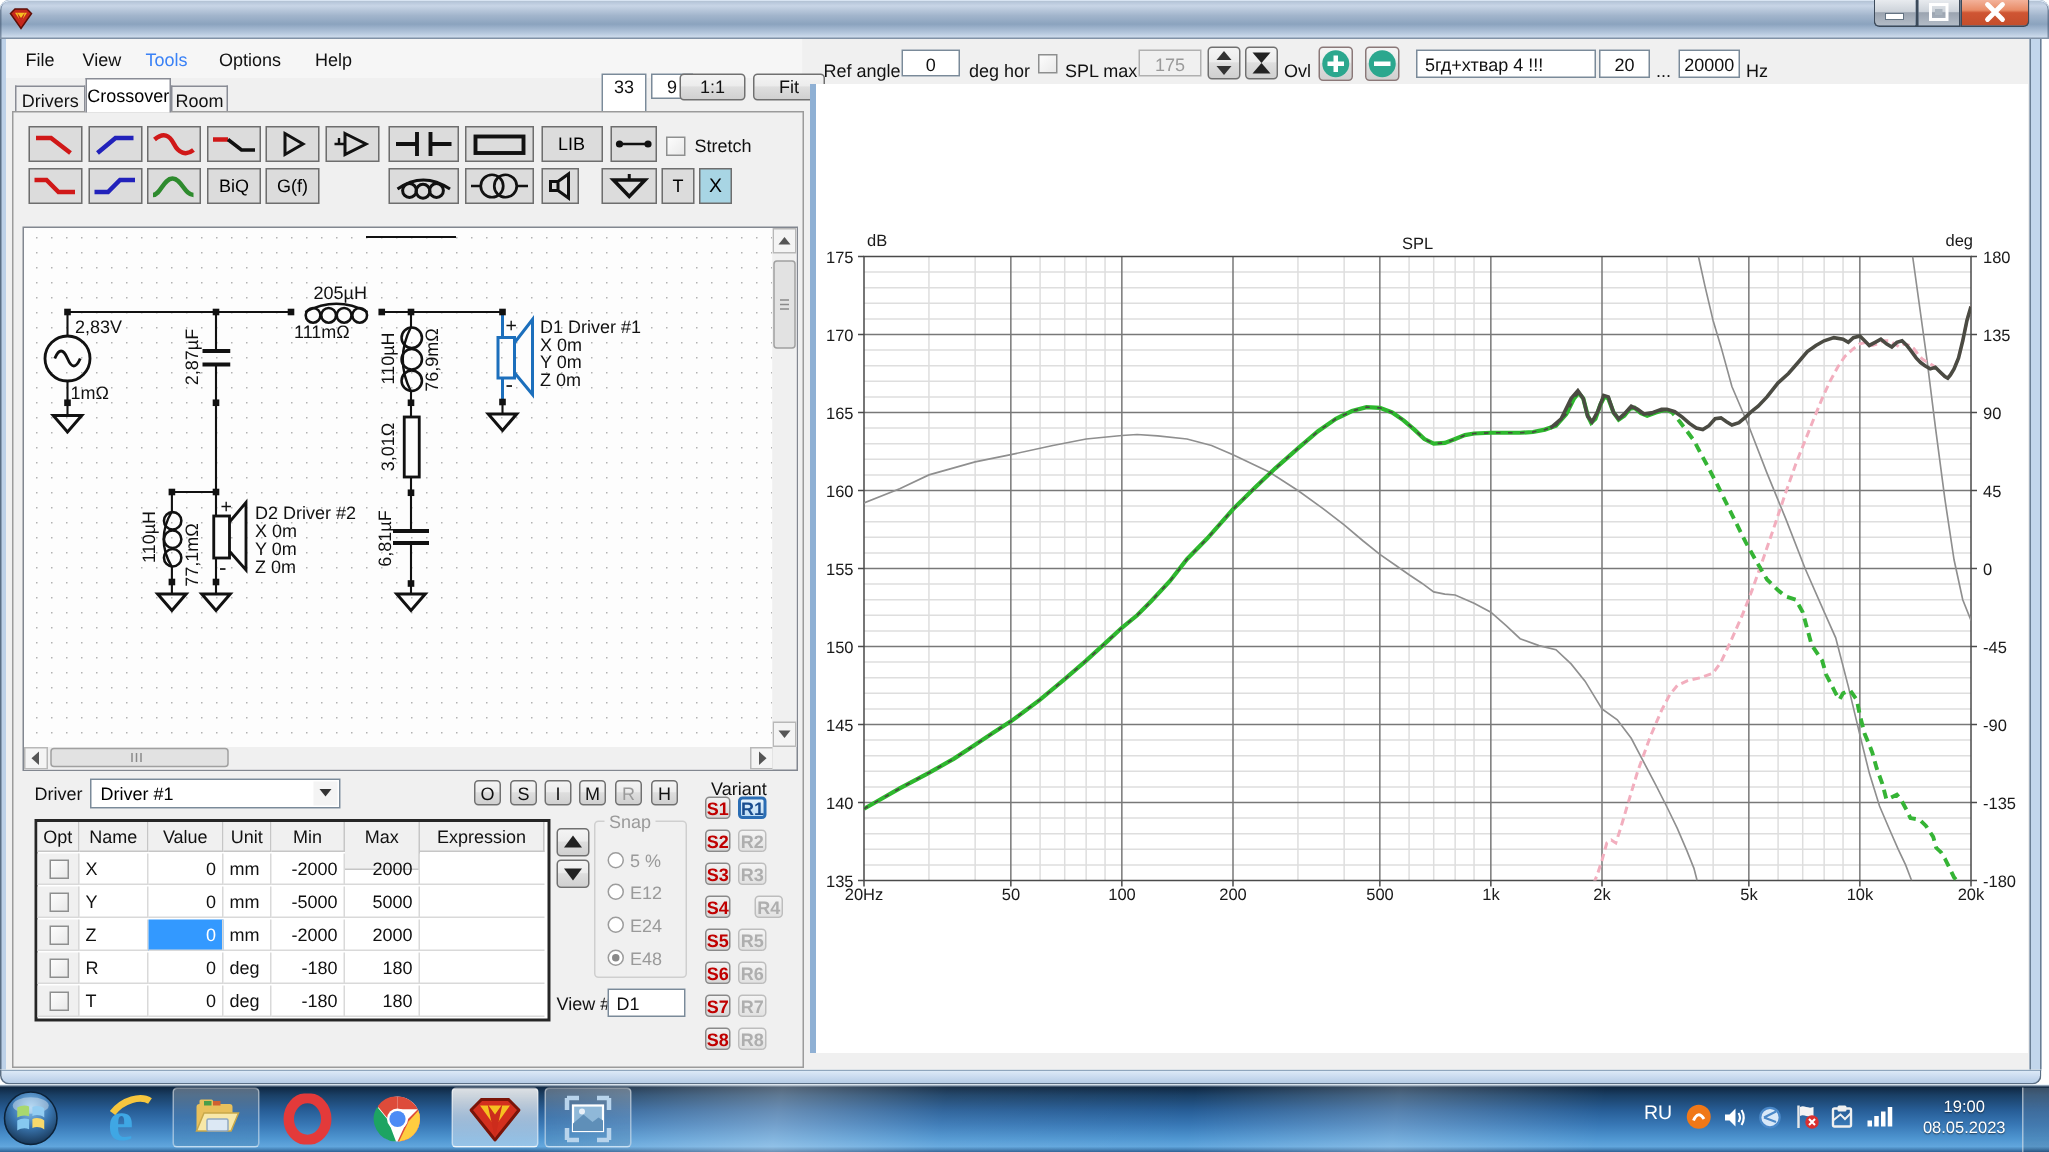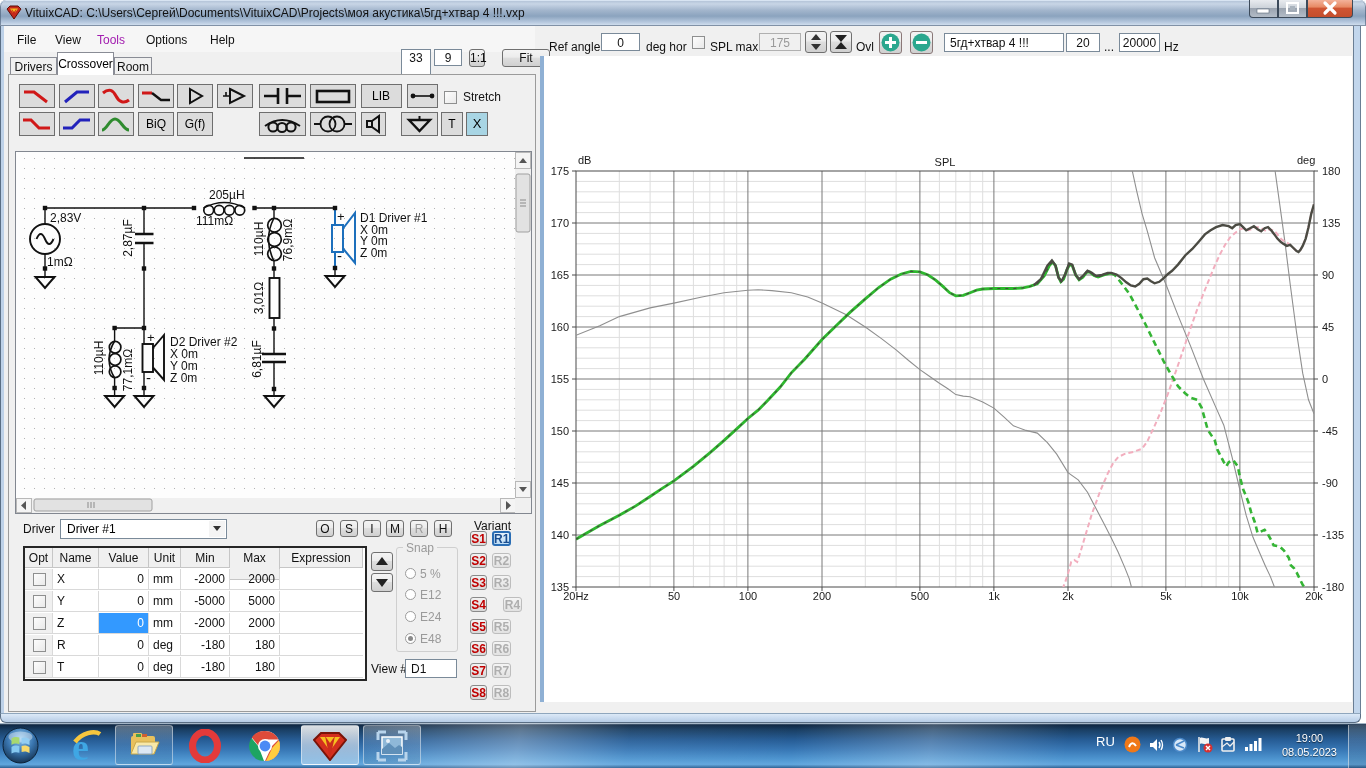--- a/index.html
+++ b/index.html
@@ -58,47 +58,46 @@
 #clock{position:absolute;right:29px;top:8px;color:#fff;font-size:11px;text-align:center;line-height:14px;text-shadow:0 1px 1px rgba(0,0,0,.6)}
 #showdesk{position:absolute;right:0;top:2px;width:18px;height:43px;border-left:1px solid rgba(255,255,255,.5);background:linear-gradient(180deg,rgba(255,255,255,.18),rgba(0,0,0,.12))}
 </style></head><body>
 <div id="screen">
     <div id="title" class="abs">
       <svg class="abs" style="left:6px;top:5px" width="16" height="15" viewBox="0 0 16 15">
         <path d="M4,1 H12 L15,4 L8,14 L1,4 Z" fill="#c5281c" stroke="#5f0f08" stroke-width="1"></path>
         <path d="M4,3.5 H12 L8,9.5 Z" fill="#f6c020"></path>
         <path d="M5.5,3.5 L8,7 L10.5,3.5 L8,12 Z" fill="#c5281c"></path>
       </svg>
-      <div class="txt abs">VituixCAD: C:\Users\Сергей\Documents\VituixCAD\Projects\моя акустика\5гд+хтвар 4 !!!.vxp</div>
       <div id="btnmin" class="capbtn abs"><svg width="27" height="16">
           <rect x="7" y="9" width="12" height="4" fill="#fff" stroke="#5a6a7a" stroke-width=".6"></rect>
         </svg></div>
       <div id="btnmax" class="capbtn abs"><svg width="27" height="16">
           <rect x="8" y="3" width="11" height="10" fill="none" stroke="#fff" stroke-width="2"></rect>
           <rect x="11" y="6" width="5" height="4" fill="#aab4be"></rect>
         </svg></div>
       <div id="btncls" class="capbtn abs"><svg width="44" height="16">
           <path d="M17,3 L27,13 M27,3 L17,13" stroke="#fff" stroke-width="3.2" stroke-linecap="round"></path>
         </svg></div>
     </div>
     <div id="deskr" class="abs"></div>
     <div class="abs" style="left:4px;top:26px;width:1349px;height:687px;background:#f0f0f0"></div>
     <div id="menubar" class="abs"></div>
     <div class="abs" style="left:17px;top:33px;font-size:12px;color:#111">File</div>
     <div class="abs" style="left:55px;top:33px;font-size:12px;color:#111">View</div>
-    <div class="abs" style="left:97px;top:33px;font-size:12px;color:#a21caf">Tools</div>
+    <div class="abs" style="left:97px;top:33px;font-size:12px;color:#3b82f6">Tools</div>
     <div class="abs" style="left:146px;top:33px;font-size:12px;color:#111">Options</div>
     <div class="abs" style="left:210px;top:33px;font-size:12px;color:#111">Help</div>
     <div class="abs" style="left:535px;top:26px;width:818px;height:30px;background:#f0f0f0"></div>
     <div class="tab abs" style="left:10px;width:47px">Drivers</div>
     <div class="tab abs" style="left:114px;width:38px">Room</div>
     <div id="tabsel" class="abs">Crossover</div>
     <div class="inp abs" style="left:401px;top:49px;width:30px;height:32px;text-align:center;padding-top:1px">33</div>
     <div class="inp abs" style="left:434px;top:49px;width:28px;height:17px;text-align:center;padding-top:1px">9</div>
-    <div class="btn7" style="left:469px;top:49px;width:16px;height:18px;line-height:16px">1:1</div>
+    <div class="btn7" style="left:453px;top:49px;width:44px;height:18px;line-height:16px">1:1</div>
     <div class="btn7" style="left:502px;top:49px;width:48px;height:18px;line-height:16px">Fit</div>
     <div class="abs" style="left:549px;top:40px;font-size:12px;color:#111;white-space:nowrap">Ref angle</div>
     <div class="inp abs" style="left:601px;top:33px;width:39px;height:18px;text-align:center;padding-top:2px">0</div>
     <div class="abs" style="left:646px;top:40px;font-size:12px;color:#111;white-space:nowrap">deg hor</div>
     <div class="cbx abs" style="left:692px;top:36px"></div>
     <div class="abs" style="left:710px;top:40px;font-size:12px;color:#111;white-space:nowrap">SPL max</div>
     <div class="abs" style="left:759px;top:33px;width:42px;height:18px;background:#f0f0f0;border:1px solid #b0b0b0;text-align:center;padding-top:2px;font-size:12px;color:#9a9a9a">175</div>
     <div class="btn7" style="left:805px;top:31px;width:22px;height:22px"><svg width="20" height="20">
         <path d="M10,2 L15,8 H5 Z" fill="#333"></path>
         <path d="M5,12 H15 L10,18 Z" fill="#333"></path>

